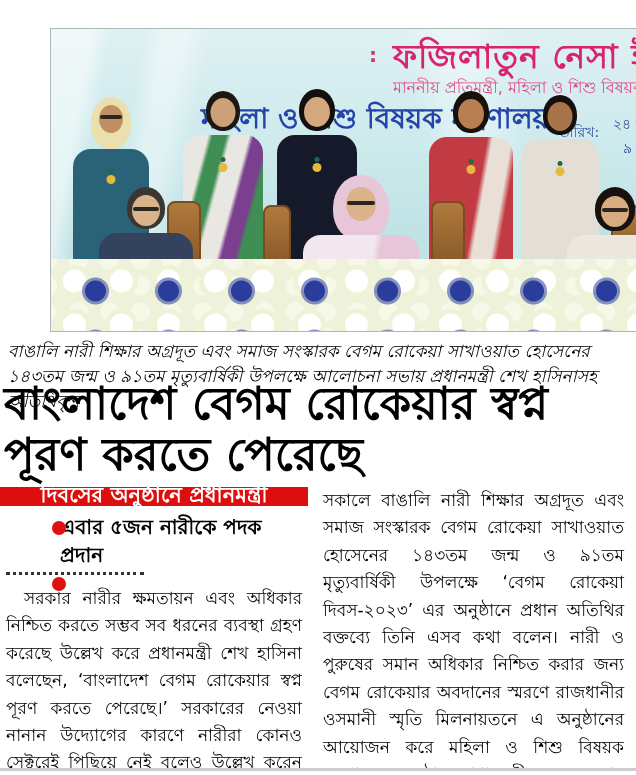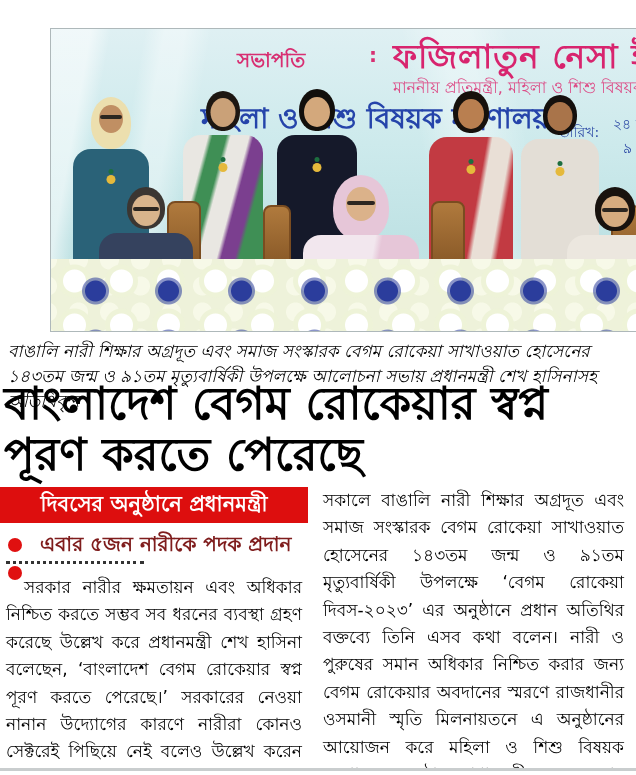--- a/index.html
+++ b/index.html
@@ -57,47 +57,46 @@
   
   .headline{
     position:absolute;left:4px;top:378px;width:630px;margin:0;
     font-size:45px;line-height:51px;font-weight:bold;color:#000;letter-spacing:0;
   }
   
   .columns{position:absolute;left:0;top:487px;width:636px;height:281px;display:flex;overflow:hidden;}
   .col-left{width:308px;flex:none;margin-right:15px;}
   .col-right{width:307px;flex:none;padding-right:6px;box-sizing:border-box;}
   .kicker{
-    background:#dd0e0e;color:#ffffff;height:36px;display:flex;align-items:center;justify-content:center;
+    background:#dd0e0e;color:#ffffff;height:19px;display:flex;align-items:center;justify-content:center;
     font-size:21px;font-weight:bold;
   }
   .bullets{list-style:none;margin:7px 0 0 0;padding:0;}
   .bullets li{
-    position:relative;padding-left:40px;font-size:20px;font-weight:bold;line-height:28px;color:#7f1d1d;
+    position:relative;padding-left:16px;font-size:20px;font-weight:bold;line-height:28px;color:#000000;margin-left:44px;
   }
   .bullets li .dot{
     position:absolute;left:8px;top:8px;width:14px;height:14px;border-radius:50%;background:#e01010;
   }
   .byline{margin:8px 0 0 6px;font-size:18px;font-weight:bold;color:#000;}
   .byline .sq{color:#8a8a8a;font-size:15px;}
   .dotted-rule{width:138px;margin:3px 0 0 6px;border-bottom:3px dotted #333;}
   .body-text{
     margin:10px 6px 0 6px;font-size:17px;line-height:27.4px;text-align:justify;color:#000;
     text-indent:18px;
   }
   .col-right .body-text{margin:0;text-indent:0;}
   .bottom-rule{position:absolute;left:0;top:768px;width:636px;height:3px;background:#c9cdce;}
 </style>
 </head>
 <body>
 
 <figure class="photo">
   <div class="streaks"></div>
 
-  <div class="chair-label">সভাপতি</div>
   <div class="chair-colon">:</div>
   <div class="chair-name">ফজিলাতুন নেসা ইন্দিরা</div>
   <div class="chair-title">মাননীয় প্রতিমন্ত্রী, মহিলা ও শিশু বিষয়ক ম</div>
 
   <div class="backdrop-ministry">মহিলা ও শিশু বিষয়ক মন্ত্রণালয়</div>
   <div class="date-label">তারিখ:</div>
   <div class="date-1">২৪ অগ্রহ</div>
   <div class="date-2">৯ ডিসে</div>
 
   <div class="person" style="left:22px;top:68px;width:76px;height:167px;">

